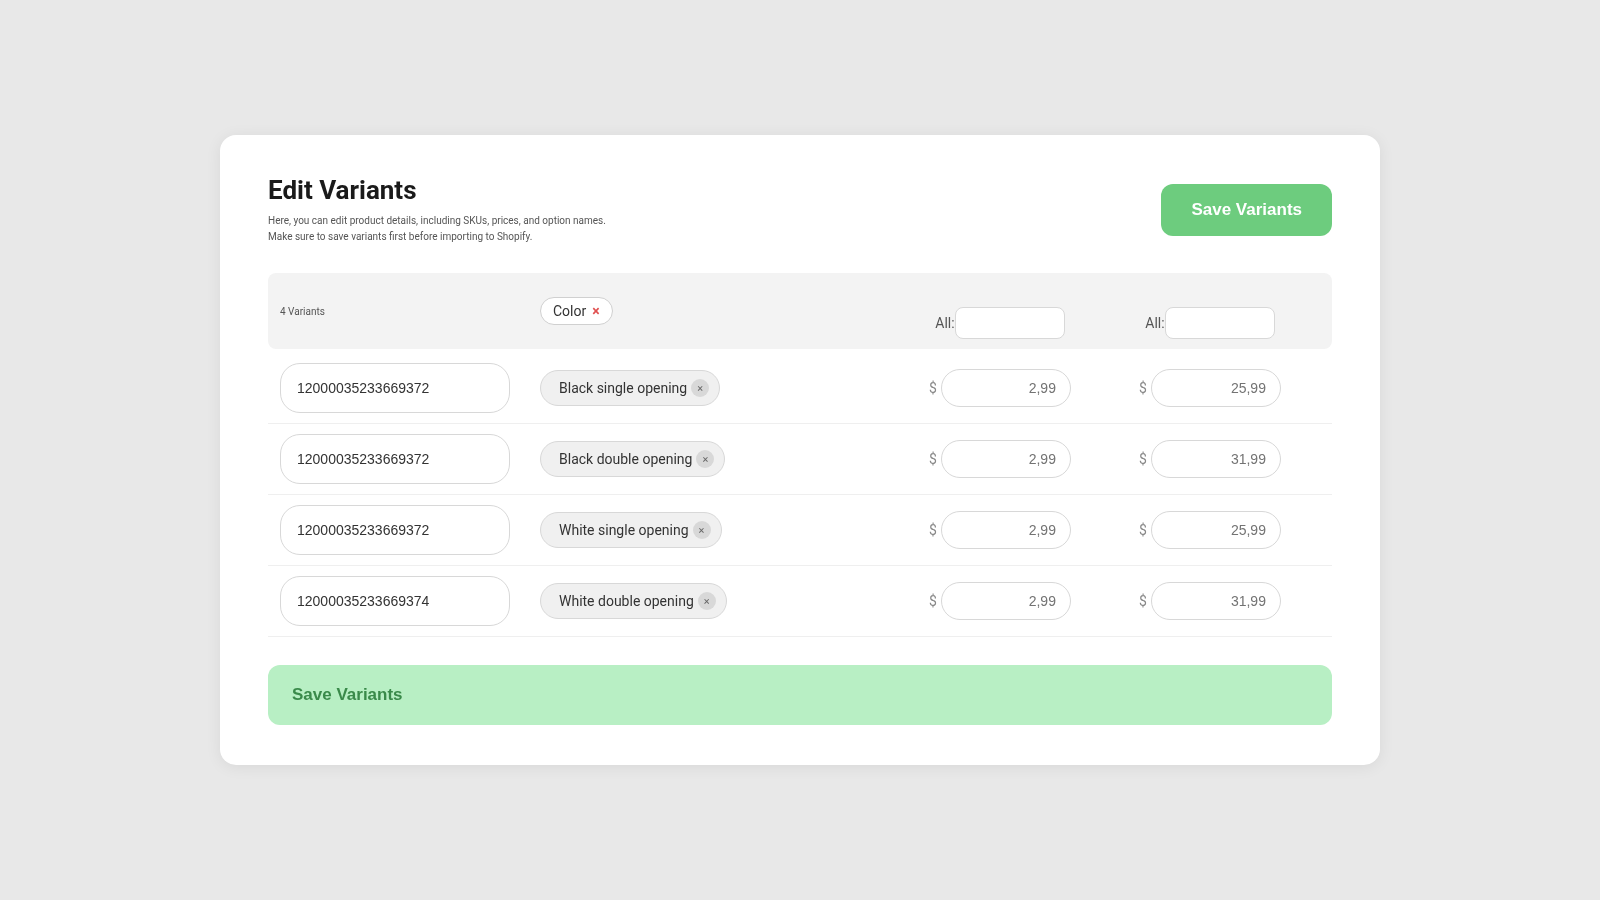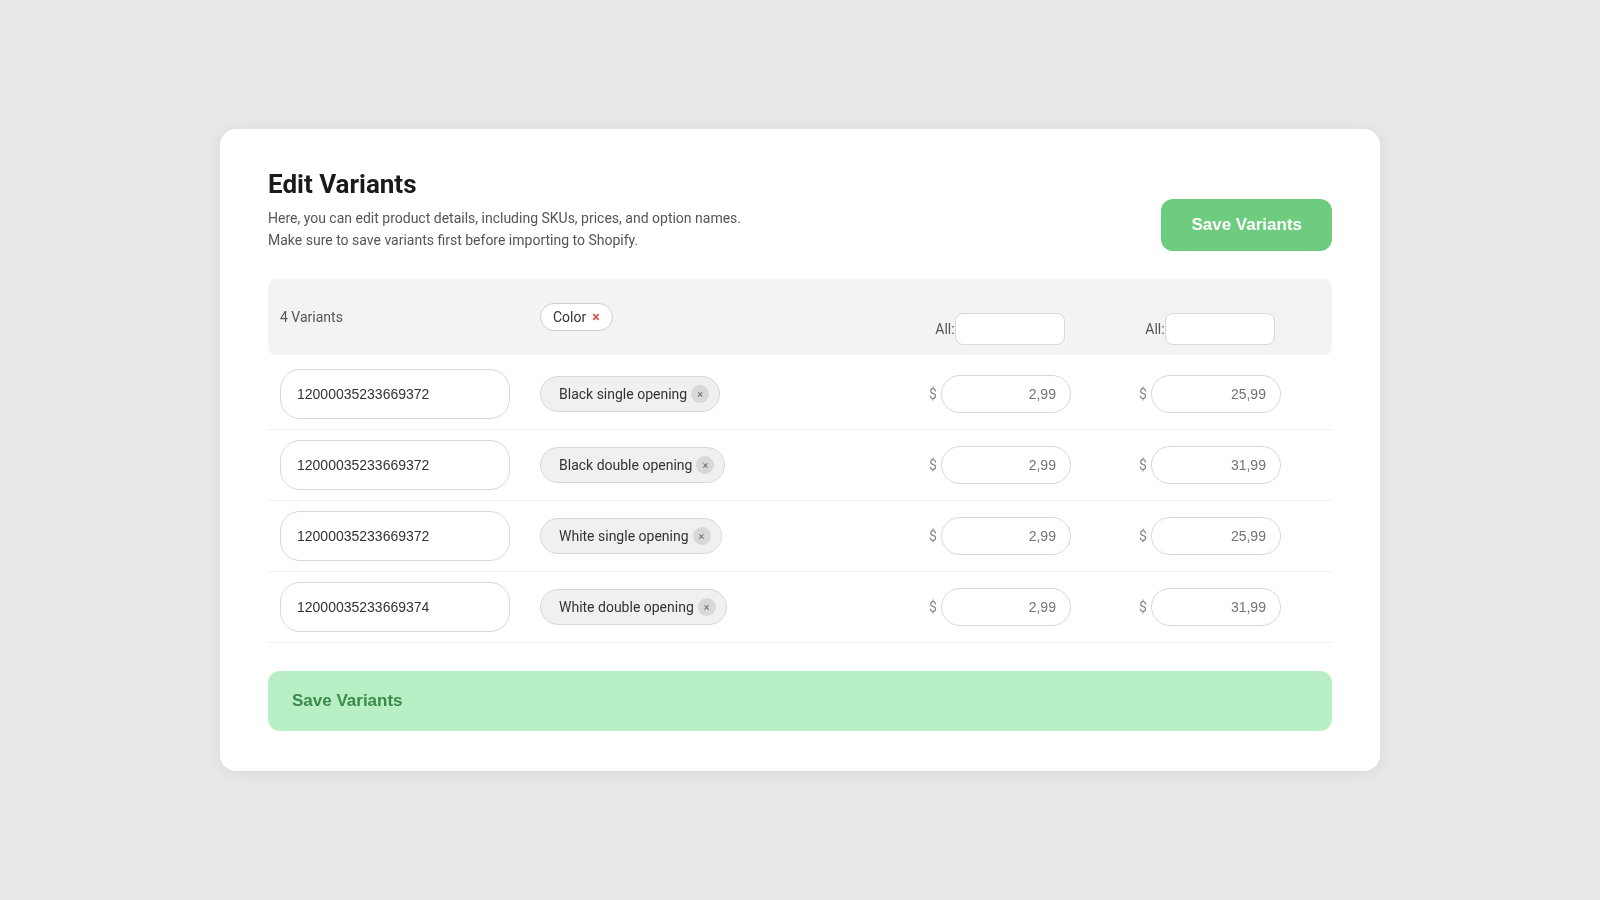--- a/index.html
+++ b/index.html
@@ -16,31 +16,31 @@
       background: #fff;
       border-radius: 16px;
       padding: 40px 48px 40px 48px;
       width: 1160px;
       box-shadow: 0 2px 16px rgba(0,0,0,0.07);
       position: relative;
     }
     .header-row {
       display: flex;
       justify-content: space-between;
-      align-items: flex-end;
+      align-items: center;
       margin-bottom: 28px;
     }
     .title {
       font-size: 26px;
       font-weight: 700;
       color: #1a1a1a;
       margin-bottom: 8px;
     }
     .subtitle {
-      font-size: 14px;
+      font-size: 10px;
       color: #555;
       line-height: 1.6;
     }
     .save-btn-top {
       background: #6dcc7e;
       color: #fff;
       border: none;
       border-radius: 12px;
       padding: 16px 30px;
       font-size: 17px;
@@ -71,21 +71,21 @@
     .agg-row {
       display: grid;
       grid-template-columns: 260px 1fr 200px 220px;
       align-items: center;
       background: #f3f3f3;
       border-radius: 8px;
       padding: 10px 12px;
       margin: 10px 0 4px 0;
     }
     .agg-label {
-      font-size: 14px;
+      font-size: 10px;
       color: #555;
     }
     .color-tag {
       display: inline-flex;
       align-items: center;
       gap: 6px;
       background: #fff;
       border: 1.5px solid #d0d0d0;
       border-radius: 20px;
       padding: 5px 12px;

